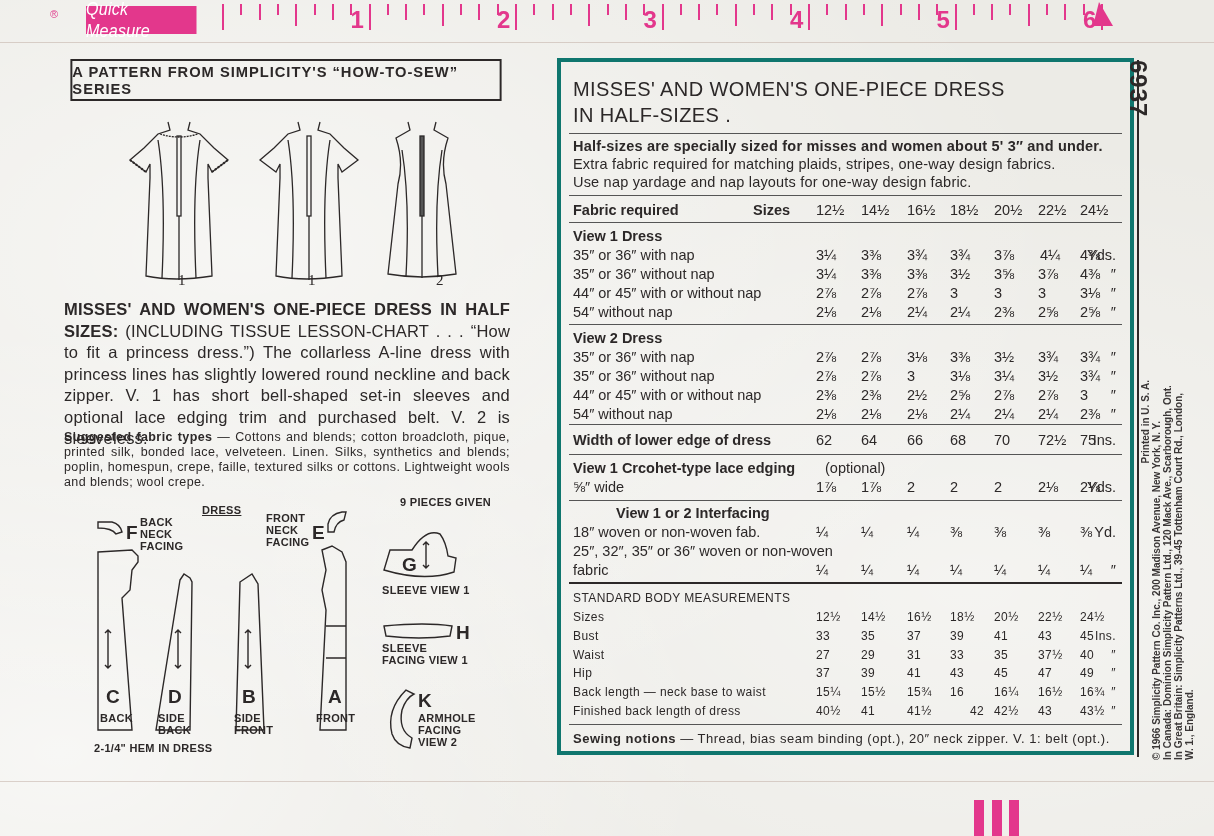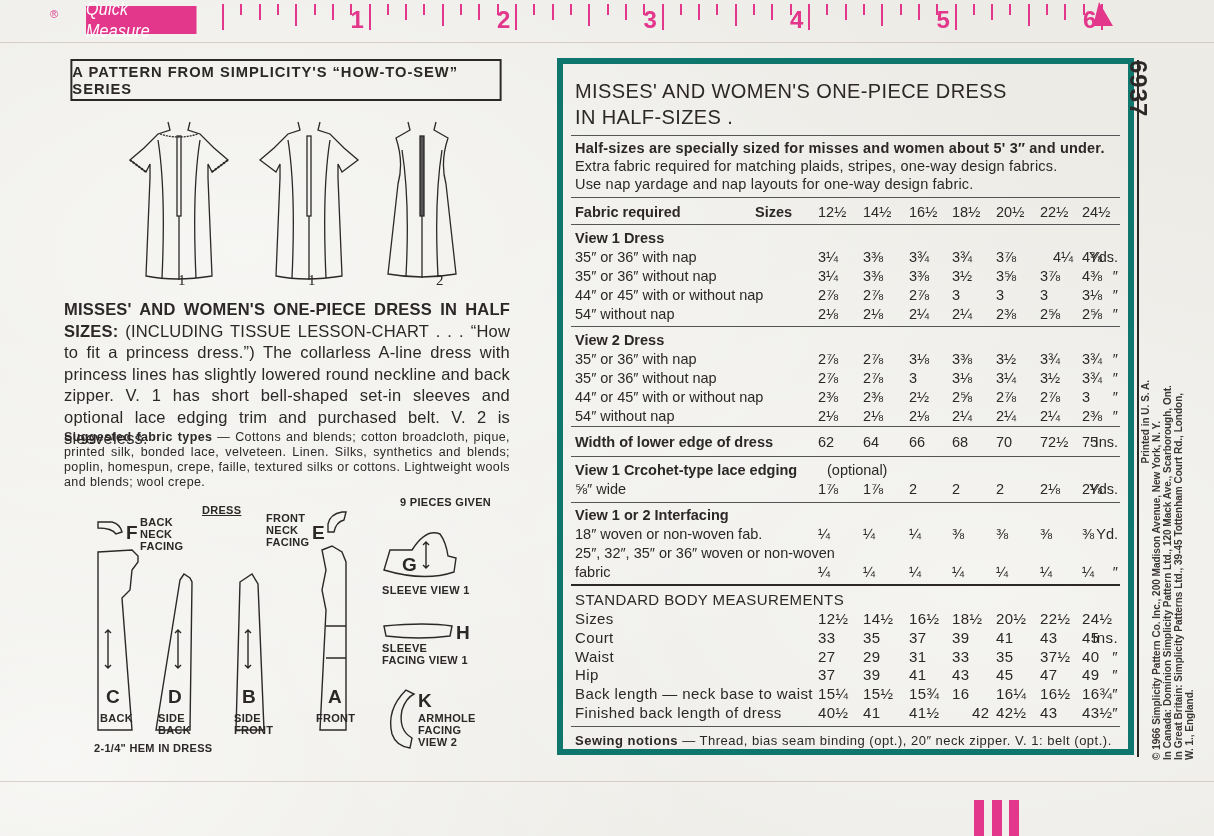--- a/index.html
+++ b/index.html
@@ -57,35 +57,35 @@
   }
   .fabric-types b { font-weight: bold; }
 
   .pieces { position: absolute; left: 80px; top: 490px; width: 420px; height: 270px; }
   .plabel { position: absolute; font-size: 11px; font-weight: bold; line-height: 12px; letter-spacing: 0.3px; }
   .pletter { position: absolute; font-size: 19px; font-weight: bold; }
 
   
   .main-box {
     position: absolute; left: 557px; top: 58px; width: 577px; height: 697px;
-    border: 6px solid #0f766e;
+    border: 4px solid #0f766e;
   }
   .title {
     position: absolute; left: 12px; top: 14px; font-size: 20px; line-height: 26px; letter-spacing: 0.4px;
   }
   .hr { position: absolute; left: 8px; right: 8px; height: 1px; background: #555; }
   .hr.thick { height: 2px; background: #2c2828; }
   .intro { position: absolute; left: 12px; top: 75px; width: 550px; font-size: 14.5px; line-height: 18px; letter-spacing: 0.2px; }
   .intro .lead { font-weight: bold; }
 
   .row { position: absolute; left: 12px; width: 555px; height: 18px; font-size: 14.5px; line-height: 18px; }
   .row .lbl { position: absolute; left: 0; white-space: nowrap; }
   .row .c { position: absolute; white-space: nowrap; }
   .row.bold { font-weight: bold; }
-  .row.small { font-size: 15px; letter-spacing: 0.4px; }
+  .row.small { font-size: 12px; letter-spacing: 0.4px; }
 
   .copyright {
     position: absolute; left: 1140px; top: 760px; width: 380px;
     transform-origin: left top; transform: rotate(-90deg);
     font-size: 10px; line-height: 11px; font-weight: bold; color: #3a3636;
   }
   .pattern-num {
     position: absolute; left: 1150px; top: 100px; transform-origin: left top; transform: rotate(90deg) translate(-40px, -2px);
     font-size: 24px; font-weight: bold; letter-spacing: 1px;
   }
@@ -289,21 +289,21 @@
       <div class="row bold" style="top: 165px;">
         <span class="lbl">View 1   Dress</span>
       </div>
       <div class="row " style="top: 184px;">
         <span class="lbl">35″ or 36″ with nap</span>
         <span class="c" style="left: 243px;">3¼</span>
         <span class="c" style="left: 288px;">3⅜</span>
         <span class="c" style="left: 334px;">3¾</span>
         <span class="c" style="left: 377px;">3¾</span>
         <span class="c" style="left: 421px;">3⅞</span>
-        <span class="c" style="left: 478px;">4¼</span>
+        <span class="c" style="left: 467px;">4¼</span>
         <span class="c" style="left: 507px;">4⅜</span>
         <span class="c" style="left: 543px; transform: translateX(-100%);">Yds.</span>
       </div>
       <div class="row " style="top: 203px;">
         <span class="lbl">35″ or 36″ without nap</span>
         <span class="c" style="left: 243px;">3¼</span>
         <span class="c" style="left: 288px;">3⅜</span>
         <span class="c" style="left: 334px;">3⅜</span>
         <span class="c" style="left: 377px;">3½</span>
         <span class="c" style="left: 421px;">3⅝</span>
@@ -403,21 +403,21 @@
         <span class="c" style="left: 243px;">1⅞</span>
         <span class="c" style="left: 288px;">1⅞</span>
         <span class="c" style="left: 334px;">2</span>
         <span class="c" style="left: 377px;">2</span>
         <span class="c" style="left: 421px;">2</span>
         <span class="c" style="left: 465px;">2⅛</span>
         <span class="c" style="left: 507px;">2⅛</span>
         <span class="c" style="left: 543px; transform: translateX(-100%);">Yds.</span>
       </div>
       <div class="hr" style="top: 438px;"></div>
-      <div class="row bold" style="top: 442px;">
+      <div class="row bold" style="top: 442px; margin-left: 43px;">
         <span class="lbl">View 1 or 2   Interfacing</span>
       </div>
       <div class="row " style="top: 461px;">
         <span class="lbl">18″ woven or non-woven fab.</span>
         <span class="c" style="left: 243px;">¼</span>
         <span class="c" style="left: 288px;">¼</span>
         <span class="c" style="left: 334px;">¼</span>
         <span class="c" style="left: 377px;">⅜</span>
         <span class="c" style="left: 421px;">⅜</span>
         <span class="c" style="left: 465px;">⅜</span>
@@ -446,21 +446,21 @@
         <span class="c" style="left: 243px;">12½</span>
         <span class="c" style="left: 288px;">14½</span>
         <span class="c" style="left: 334px;">16½</span>
         <span class="c" style="left: 377px;">18½</span>
         <span class="c" style="left: 421px;">20½</span>
         <span class="c" style="left: 465px;">22½</span>
         <span class="c" style="left: 507px;">24½</span>
         <span class="c" style="left: 543px; transform: translateX(-100%);"></span>
       </div>
       <div class="row small" style="top: 564.8px;">
-        <span class="lbl">Court</span>
+        <span class="lbl">Bust</span>
         <span class="c" style="left: 243px;">33</span>
         <span class="c" style="left: 288px;">35</span>
         <span class="c" style="left: 334px;">37</span>
         <span class="c" style="left: 377px;">39</span>
         <span class="c" style="left: 421px;">41</span>
         <span class="c" style="left: 465px;">43</span>
         <span class="c" style="left: 507px;">45</span>
         <span class="c" style="left: 543px; transform: translateX(-100%);">Ins.</span>
       </div>
       <div class="row small" style="top: 583.6px;">

